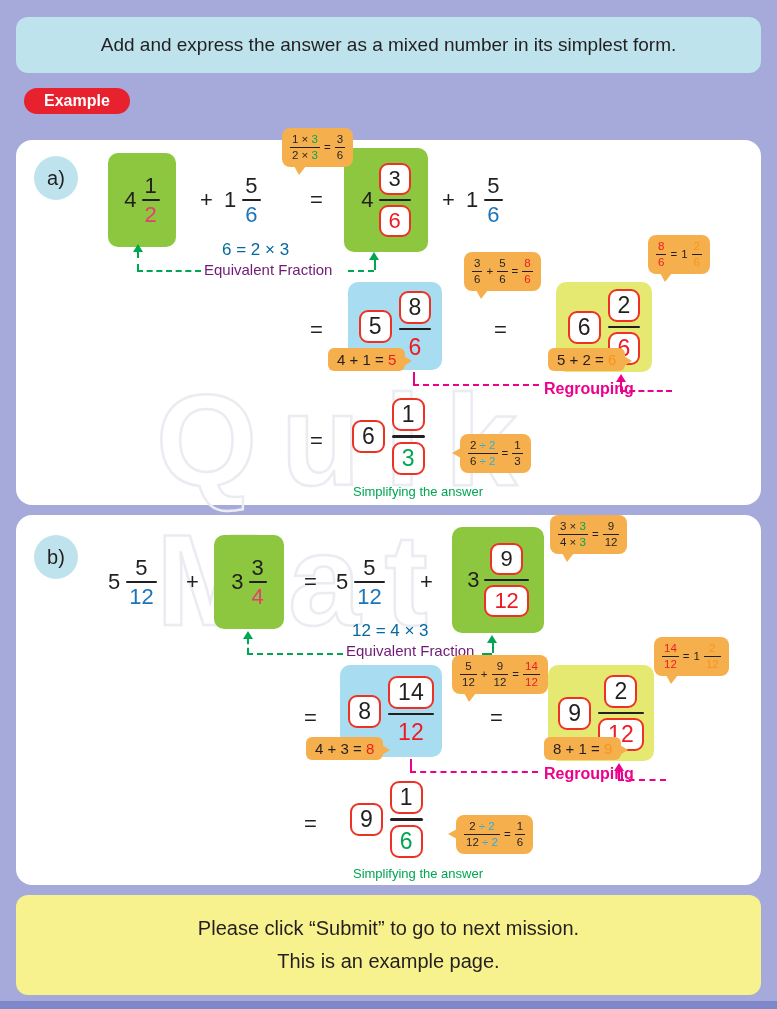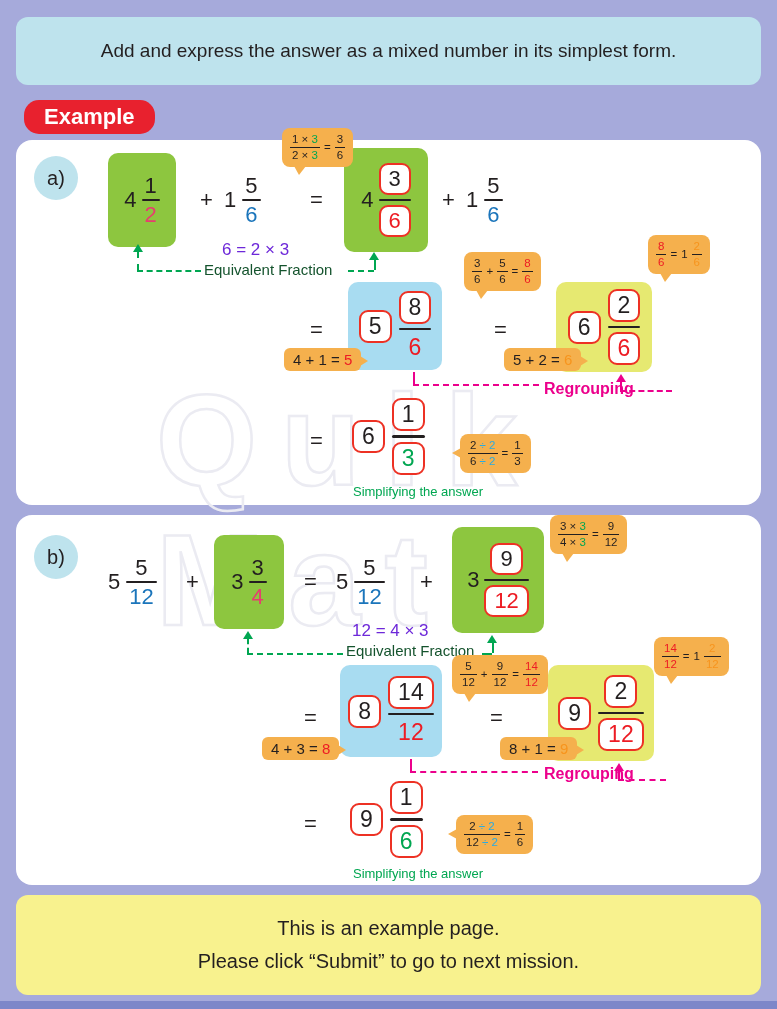--- a/index.html
+++ b/index.html
@@ -1,18 +1,18 @@
 <!DOCTYPE html>
 <html><head>
 <meta charset="utf-8">
 <style>
   html,body{margin:0;padding:0;}
   .page{position:relative;width:777px;height:1009px;background:#a6aadb;font-family:"Liberation Sans",sans-serif;color:#231f20;overflow:hidden;}
-  .banner{position:absolute;left:16px;top:17px;width:745px;height:68px;background:#bee3ed;border-radius:12px;display:flex;align-items:center;justify-content:center;font-size:19px;z-index:2;}
-  .badge{position:absolute;left:24px;top:88px;background:#e8212e;color:#fff;border-radius:15px;padding:4px 20px;font-size:22px;font-weight:bold;z-index:2;margin-top:12px;}
+  .banner{position:absolute;left:16px;top:17px;width:745px;height:56px;background:#bee3ed;border-radius:12px;display:flex;align-items:center;justify-content:center;font-size:19px;z-index:2;}
+  .badge{position:absolute;left:24px;top:88px;background:#e8212e;color:#fff;border-radius:15px;padding:4px 20px;font-size:16px;font-weight:bold;z-index:2;}
   .panel{position:absolute;left:16px;width:745px;background:#fff;border-radius:16px;}
   #panel-a{top:140px;height:365px;}
   #panel-b{top:515px;height:370px;}
   .circle-label{position:absolute;width:44px;height:44px;border-radius:50%;background:#bee3ed;display:flex;align-items:center;justify-content:center;font-size:20px;z-index:2;}
   .term{position:absolute;display:flex;align-items:center;gap:6px;font-size:22px;z-index:2;}
   .op{position:absolute;font-size:22px;z-index:2;}
   .gbox{position:absolute;background:#8dc63f;border-radius:10px;display:flex;align-items:center;justify-content:center;gap:5px;font-size:22px;z-index:2;}
   .sumbox{position:absolute;border-radius:10px;display:flex;align-items:center;justify-content:center;gap:7px;font-size:23px;z-index:2;}
   .blue{background:#a8dcf1;}
   .yellow{background:#e6e971;}
@@ -22,24 +22,24 @@
   .frac .n,.frac .d{padding:0 3px;text-align:center;}
   .bfrac{display:inline-flex;flex-direction:column;align-items:center;}
   .bfrac .fl{align-self:stretch;height:2.5px;background:#231f20;border-radius:2px;margin:4px 0;}
   .rbox{display:inline-flex;align-items:center;justify-content:center;background:#fff;border:2.5px solid #ed3124;border-radius:9px;padding:1px 8px;}
   .callout{position:absolute;background:#f5b04d;border-radius:8px;padding:5px 8px;display:flex;align-items:center;gap:4px;font-size:11.5px;z-index:3;white-space:nowrap;}
   .callout.tail-bl::after{content:"";position:absolute;left:12px;bottom:-8px;width:0;height:0;border-left:5px solid transparent;border-right:7px solid transparent;border-top:9px solid #f5b04d;}
   .callout.tail-l::after{content:"";position:absolute;left:-8px;top:14px;width:0;height:0;border-top:5px solid transparent;border-bottom:5px solid transparent;border-right:9px solid #f5b04d;}
   .mfrac{display:inline-flex;flex-direction:column;align-items:center;line-height:1.1;}
   .mfrac .fl{align-self:stretch;height:1.5px;background:#231f20;margin:1px 0;}
   .mfrac .n,.mfrac .d{padding:0 2px;text-align:center;}
-  .plabel{position:absolute;background:#f5b04d;border-radius:6px;padding:3px 9px;font-size:15px;z-index:3;white-space:nowrap;}
+  .plabel{position:absolute;background:#f5b04d;border-radius:6px;padding:3px 9px;font-size:15px;z-index:3;white-space:nowrap;margin-left:44px;}
   .plabel::after{content:"";position:absolute;right:-7px;top:8px;width:0;height:0;border-top:5px solid transparent;border-bottom:5px solid transparent;border-left:8px solid #f5b04d;}
-  .note-red{position:absolute;color:#6d28d9;font-size:17px;z-index:2;white-space:nowrap;}
-  .note-green{position:absolute;color:#14532d;font-size:15px;z-index:2;white-space:nowrap;}
+  .note-red{position:absolute;color:#0369a1;font-size:17px;z-index:2;white-space:nowrap;}
+  .note-green{position:absolute;color:#701a75;font-size:15px;z-index:2;white-space:nowrap;}
   .pink-label{position:absolute;color:#ec008c;font-size:16px;font-weight:bold;z-index:2;white-space:nowrap;}
   .simplify{position:absolute;color:#00a651;font-size:13px;z-index:2;text-align:center;}
   .dash-h{position:absolute;z-index:2;border-top:2px dashed #00a651;}
   .dash-v{position:absolute;z-index:2;border-left:2px dashed #00a651;}
   .dash-h.p{border-top-color:#ec008c;}
   .dash-v.p{border-left-color:#ec008c;}
   .ah{position:absolute;width:0;height:0;z-index:2;}
   .ah.up{border-left:5px solid transparent;border-right:5px solid transparent;border-bottom:8px solid #00a651;}
   .ah.up.p{border-bottom-color:#ec008c;}
   .c-pink{color:#e73d6f;}
@@ -395,18 +395,18 @@
       <span class="mfrac">
           <span class="n">1</span>
           <span class="fl"></span>
           <span class="d">6</span>
         </span>
     </div>
     <div class="simplify" style="left:312px;top:351px;width:180px;">Simplifying the answer</div>
   </section>
 
   <div class="footer">
+    <span>Please click “Submit” to go to next mission.</span>
     <span>This is an example page.</span>
-    <span>Please click “Submit” to go to next mission.</span>
   </div>
 
   <div class="bottom-strip"></div>
 </div>
 
 </body></html>

